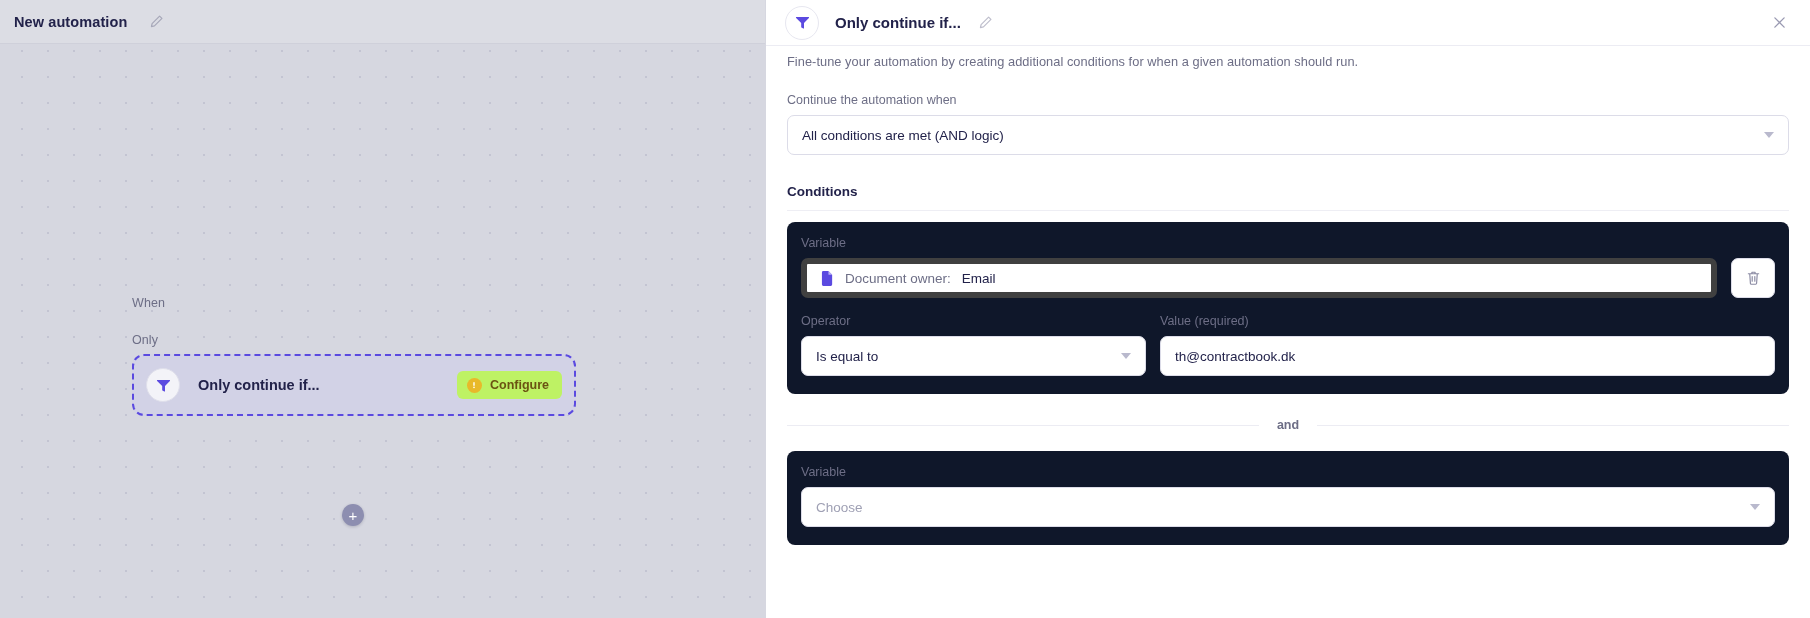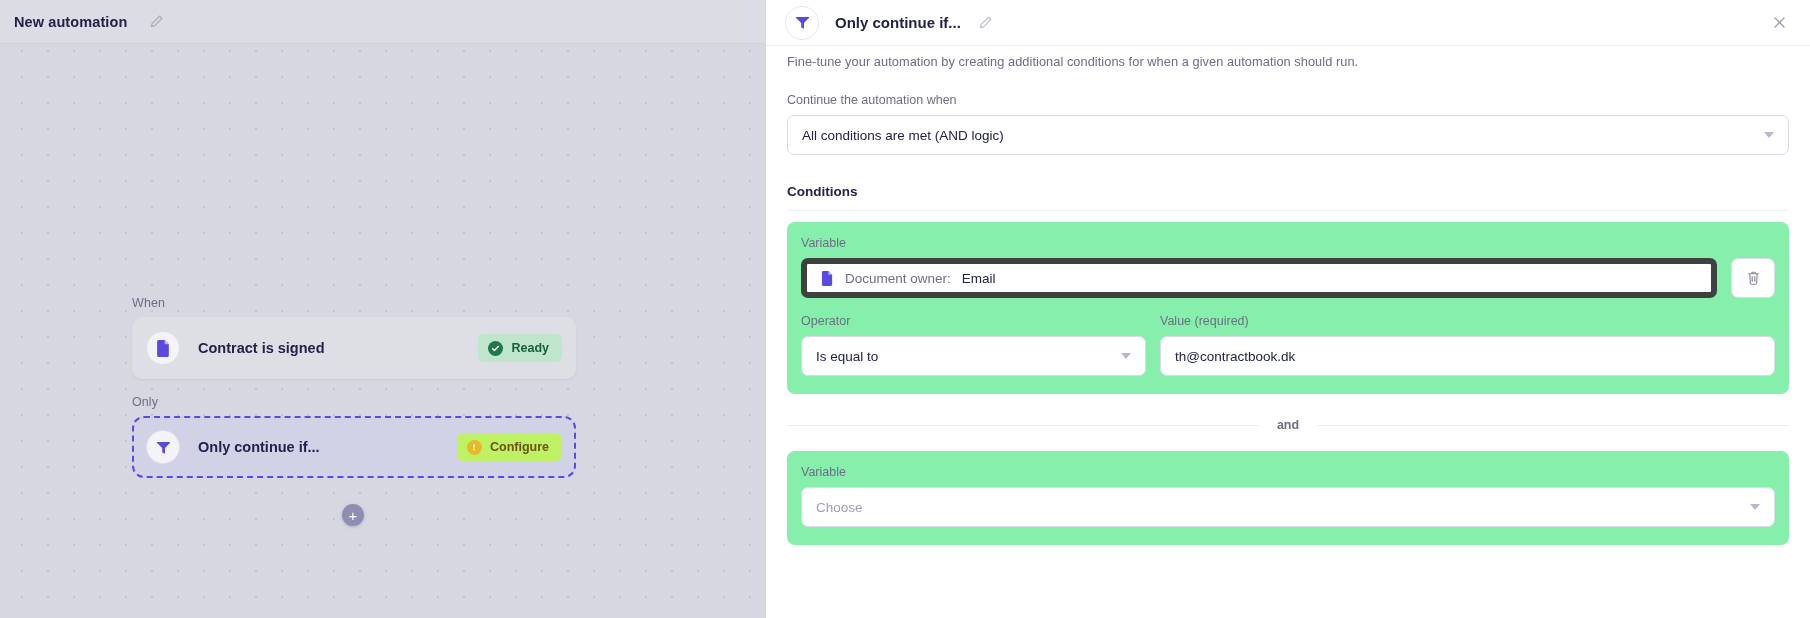--- a/index.html
+++ b/index.html
@@ -203,21 +203,21 @@
     color: #22224a;
     margin-top: 29px;
   }
   .section-rule {
     height: 1px;
     background: #eeeef4;
     margin-top: 11px;
   }
 
   .cond-card {
-    background: #86efac;
+    background: #0f172a;
     border-radius: 8px;
     padding: 14px 14px 18px 14px;
     margin-top: 11px;
   }
   .cond-label {
     font-size: 12.5px;
     color: #6d6e86;
     margin-bottom: 8px;
   }
   .var-row { display: flex; gap: 14px; align-items: center; }
@@ -280,37 +280,20 @@
         <svg width="15" height="15" viewBox="0 0 16 16" fill="none" stroke="#7c7d96" stroke-width="1.3" stroke-linecap="round" stroke-linejoin="round">
           <path d="M11.3 2.2l2.5 2.5-8 8-3.2.7.7-3.2z"></path>
         </svg>
       </span>
     </div>
 
     <div class="flow">
 
       <div class="flow-label">When</div>
 
-      <div class="node node-when">
-        <span class="node-icon">
-          <svg width="15" height="17" viewBox="0 0 14 16" fill="#5b4ae0">
-            <path d="M2 0h6l4 4v10.5a1.5 1.5 0 0 1-1.5 1.5h-8A1.5 1.5 0 0 1 1 14.5v-13A1.5 1.5 0 0 1 2.5 0z"></path>
-            <path d="M8 0l4 4H8.6A.6.6 0 0 1 8 3.4z" fill="#b9b0f5"></path>
-          </svg>
-        </span>
-        <span class="node-title">Contract is signed</span>
-        <span class="badge badge-ready">
-          <span class="badge-dot ok">
-            <svg width="9" height="9" viewBox="0 0 10 10" fill="none" stroke="#ffffff" stroke-width="1.7" stroke-linecap="round" stroke-linejoin="round">
-              <path d="M1.8 5.2l2 2 4.3-4.5"></path>
-            </svg>
-          </span>
-          <span>Ready</span>
-        </span>
-      </div>
 
       <div class="flow-gap"></div>
 
       <div class="flow-label">Only</div>
 
       <div class="node node-then">
         <span class="node-icon">
           <svg width="15" height="15" viewBox="0 0 16 16" fill="#5b4ae0">
             <path d="M1.6 2.2h12.8c.5 0 .8.6.4 1L9.6 8.4V14a.5.5 0 0 1-.76.43l-2-1.2A.5.5 0 0 1 6.6 12.8V8.4L1.2 3.2c-.4-.4-.1-1 .4-1z"></path>
           </svg>

